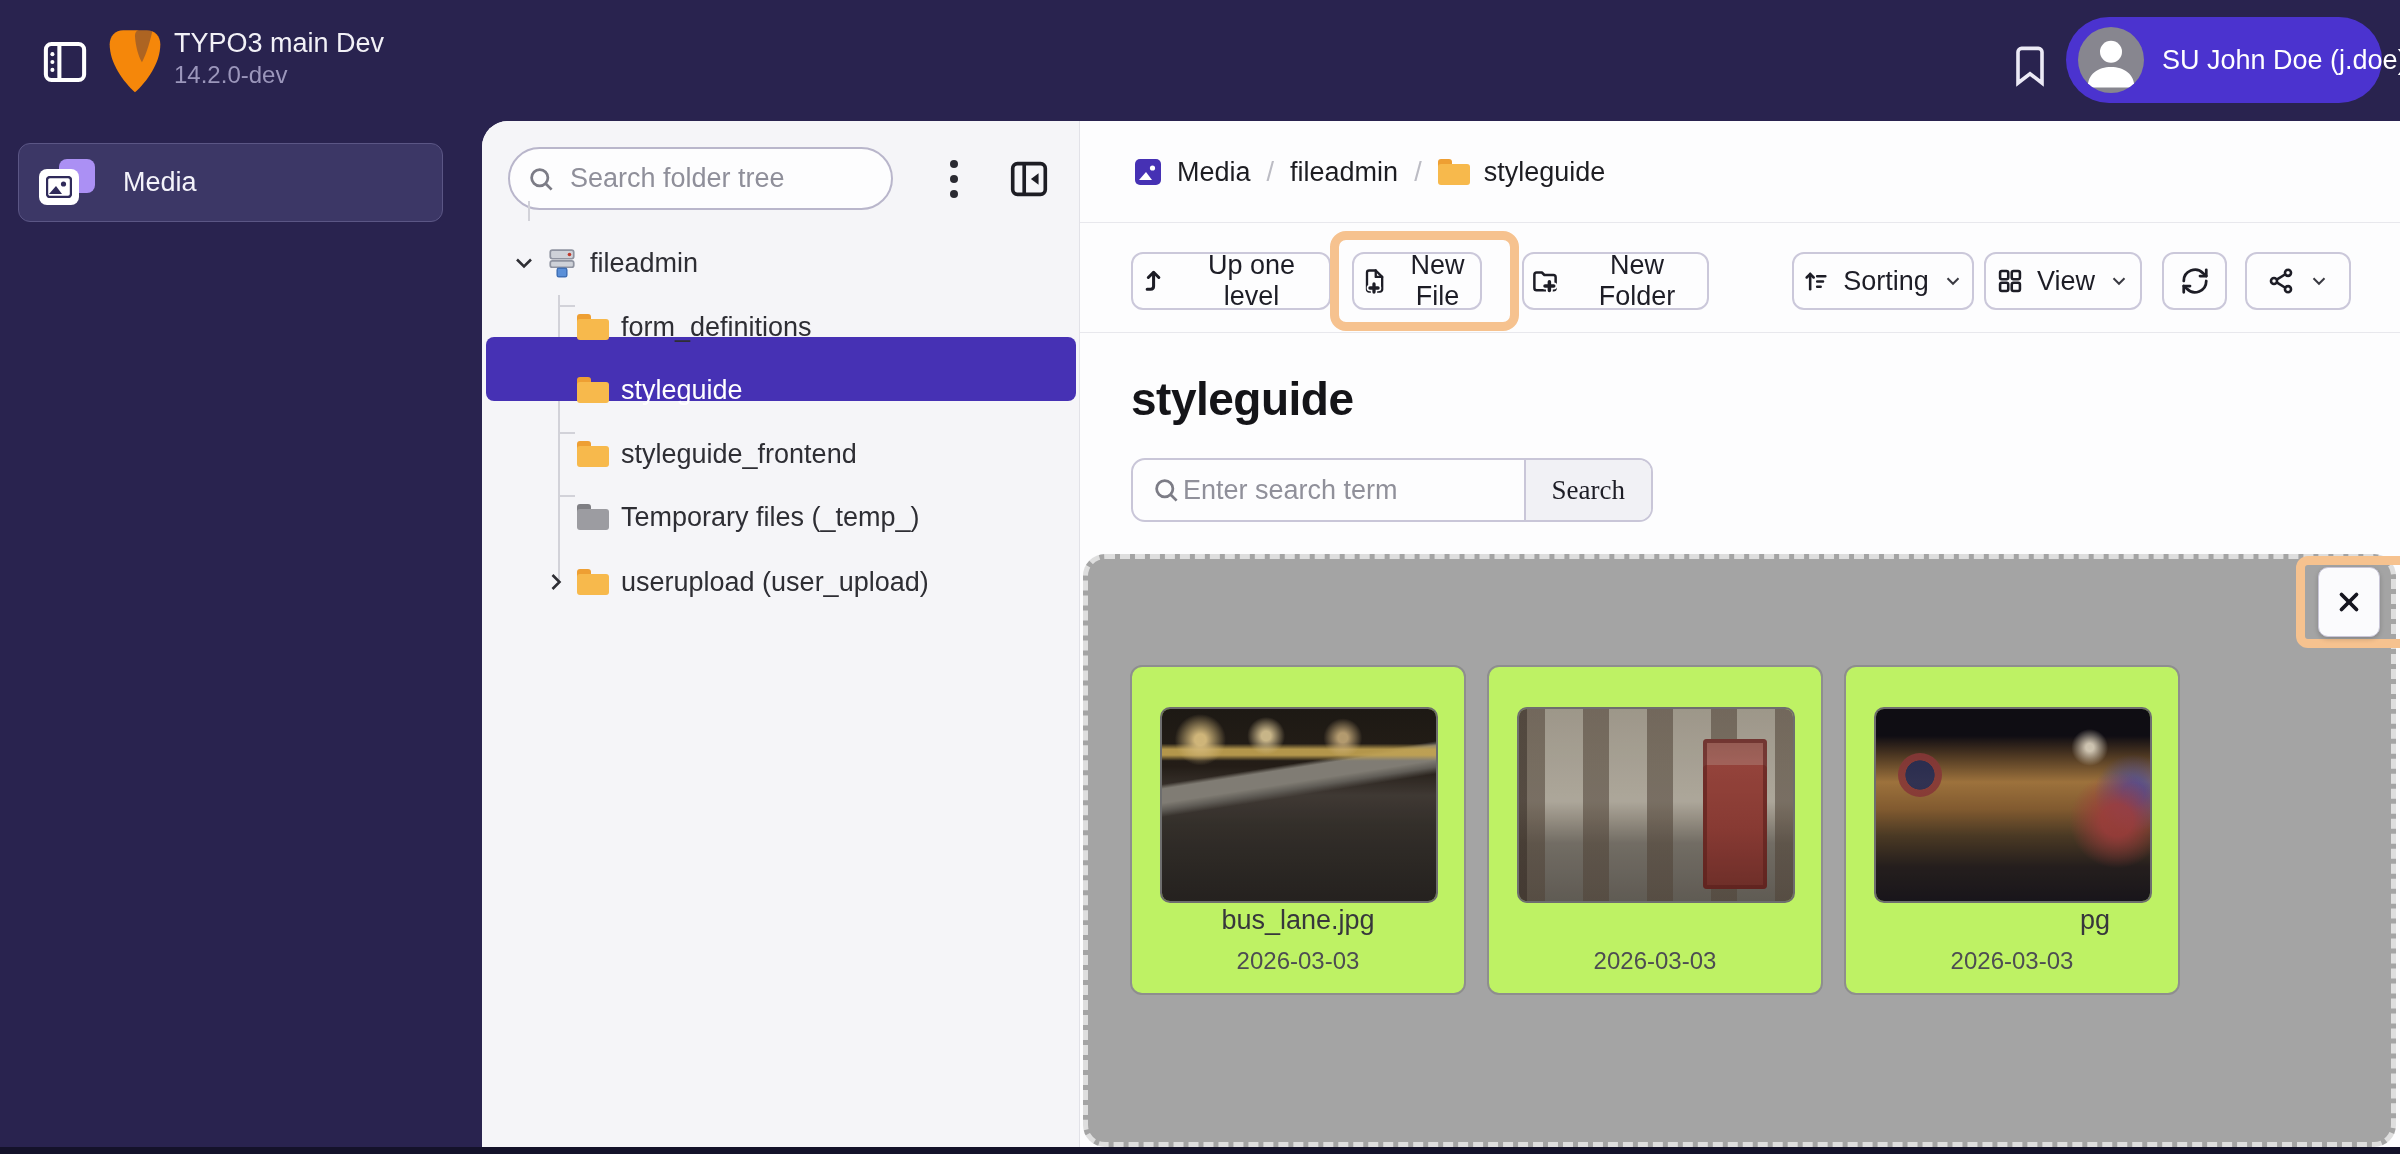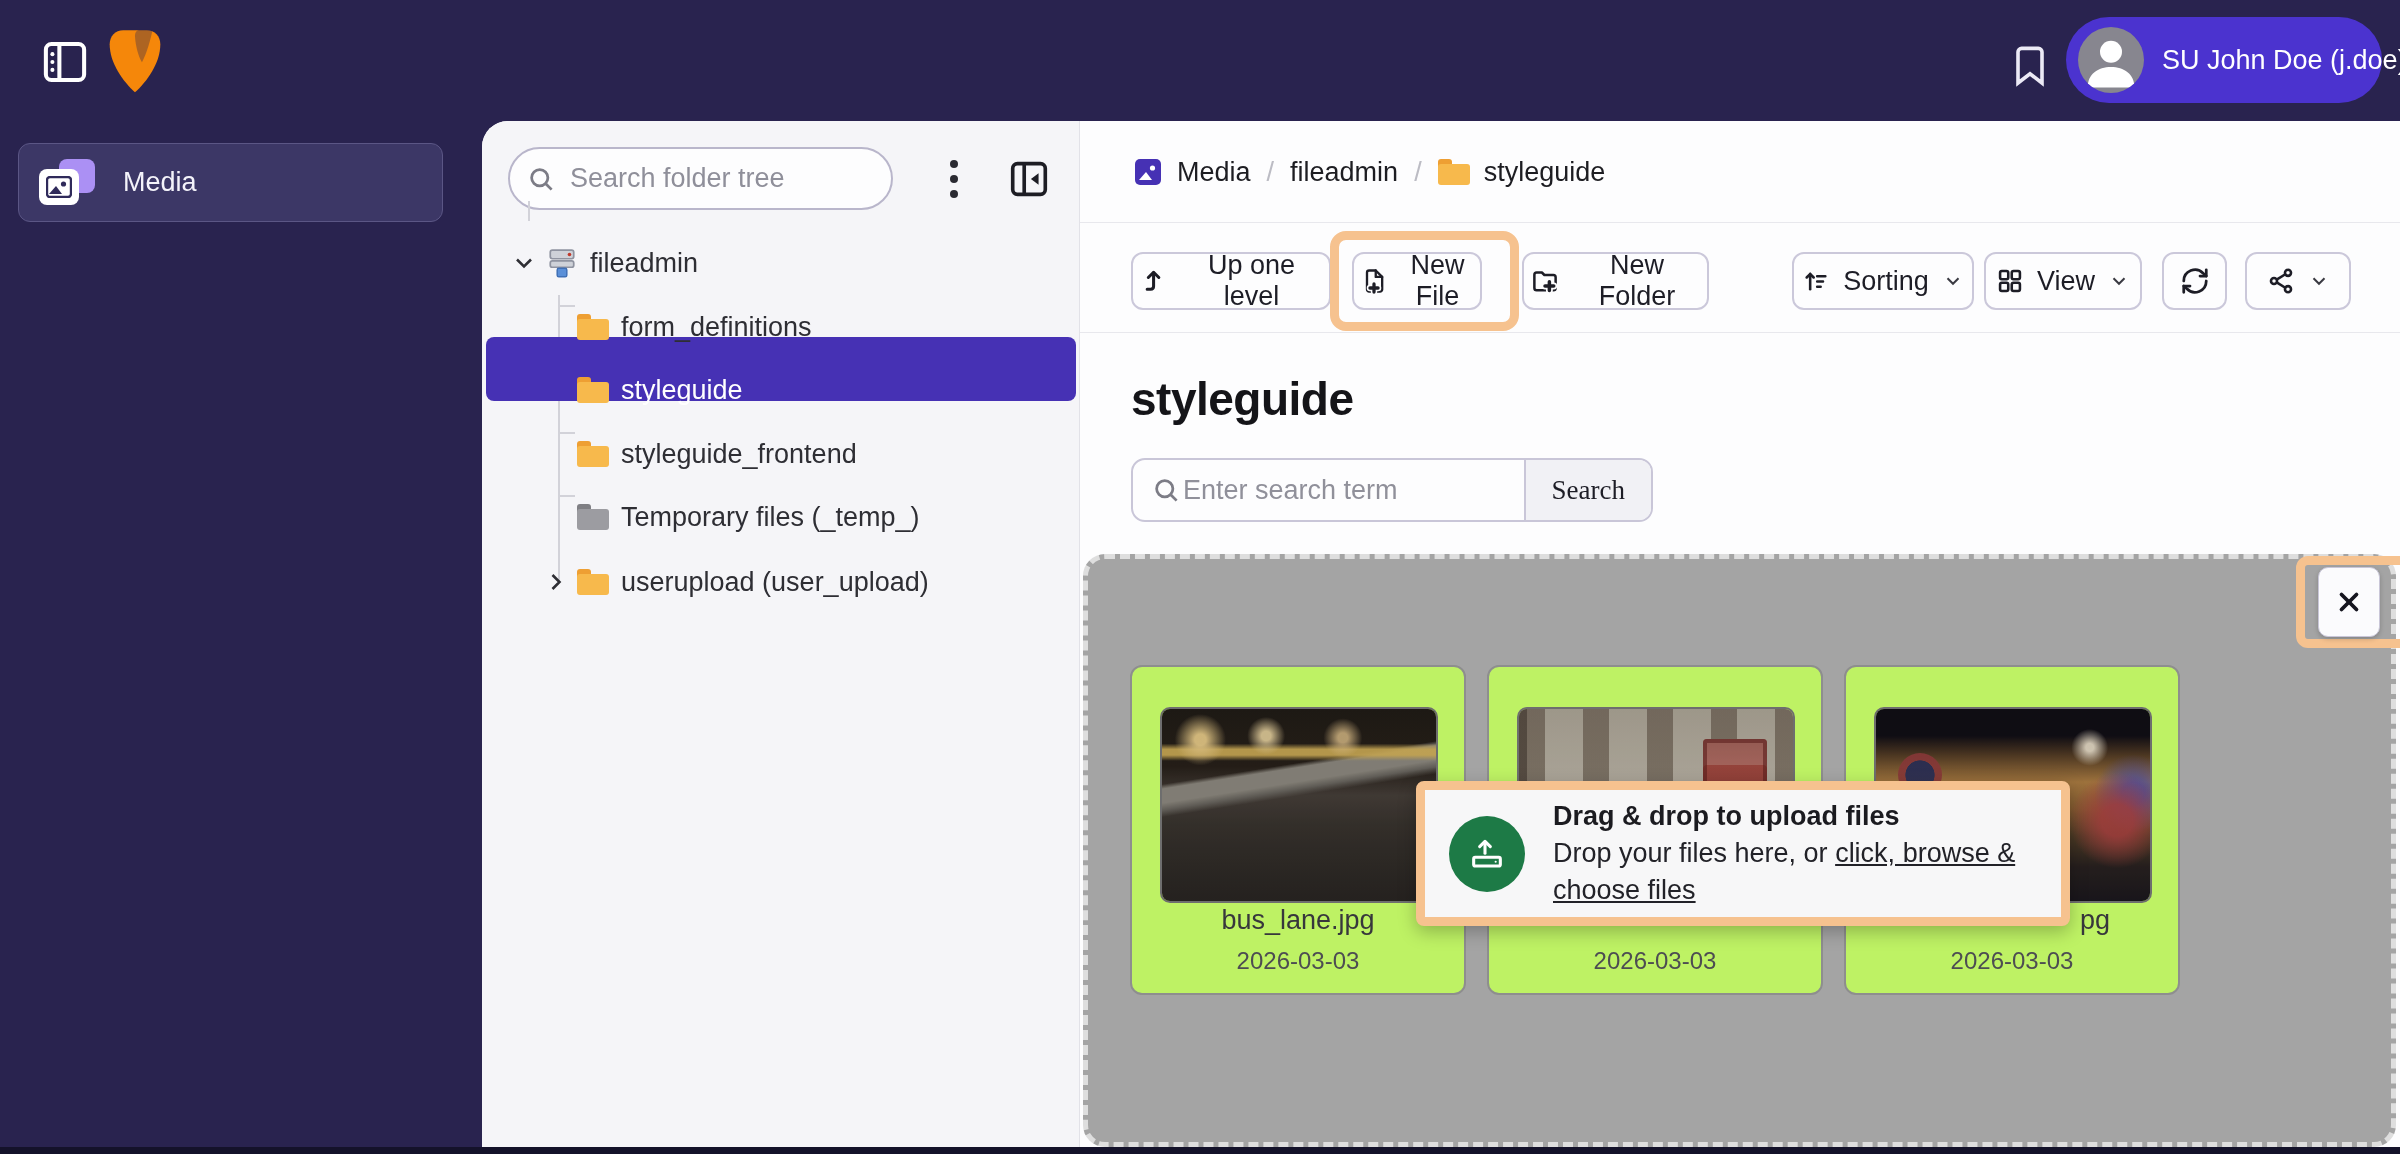--- a/index.html
+++ b/index.html
@@ -170,20 +170,24 @@
           <circle cx="6.4" cy="15.5" r="0.9" fill="#fff" stroke="none"></circle>
         </svg>
       </span>
     </button>
     <span class="logo">
       <svg width="64" height="70" viewBox="0 0 24 26">
         <path d="M12 25.5 C7.5 21.5 2.5 14.5 2.5 7.5 C2.5 4.4 4.6 2.2 7.6 2.2 L16.4 2.2 C19.4 2.2 21.5 4.4 21.5 7.5 C21.5 14.5 16.5 21.5 12 25.5 Z" fill="#f5870a"></path>
         <path d="M14.2 2 L18.6 2 C17.2 8.5 15.6 12.4 14.6 14.2 C13.2 12 12.2 8 12 4.6 C11.9 3 12.7 2 14.2 2 Z" fill="#29234f" opacity="0.35"></path>
       </svg>
     </span>
+    <div class="product">
+      <div class="product-name">TYPO3 main Dev</div>
+      <div class="product-version">14.2.0-dev</div>
+    </div>
     <button class="bookmark-btn">
       <span>
         <svg width="48" height="52" viewBox="0 0 24 24" fill="none" stroke="#eceaf6" stroke-width="1.8">
           <path d="M18 21l-6-4.6L6 21V5.5A1.8 1.8 0 0 1 7.8 3.7h8.4A1.8 1.8 0 0 1 18 5.5z"></path>
         </svg>
       </span>
     </button>
     <button class="user-pill">
       <span class="avatar">
         <svg width="66" height="66" viewBox="0 0 24 24">
@@ -485,34 +489,20 @@
         <div class="fdate">2026-03-03</div>
       </div>
       <div class="file-card card3">
         <div class="thumb">
             <div class="art art-night"></div>
           </div>
         <div class="fname">pg</div>
         <div class="fdate">2026-03-03</div>
       </div>
 
-      <div class="upload-pop">
-        <span class="upload-circle">
-          <svg width="40" height="40" viewBox="0 0 30 30" fill="none" stroke="#ffffff" stroke-width="2.3" stroke-linecap="round" stroke-linejoin="round">
-            <rect x="5" y="17.5" width="20" height="6.5" rx="1.2"></rect>
-            <circle cx="21.5" cy="20.8" r="0.8" fill="#fff" stroke="none"></circle>
-            <path d="M13.5 14.5V6"></path>
-            <polyline points="9.5 9.5 13.5 5.5 17.5 9.5"></polyline>
-          </svg>
-        </span>
-        <div class="upload-text">
-          <div class="upload-title">Drag &amp; drop to upload files</div>
-          <span>Drop your files here, or </span><span class="upload-link">click, browse &amp; choose files</span>
-        </div>
-      </div>
 
       <div class="close-ring"></div>
       <button class="close-btn">
         <span>
           <svg width="30" height="30" viewBox="0 0 24 24" fill="none" stroke="#15151f" stroke-width="3" stroke-linecap="round">
             <line x1="6" y1="6" x2="18" y2="18"></line>
               <line x1="18" y1="6" x2="6" y2="18"></line>
           </svg>
         </span>
       </button>

